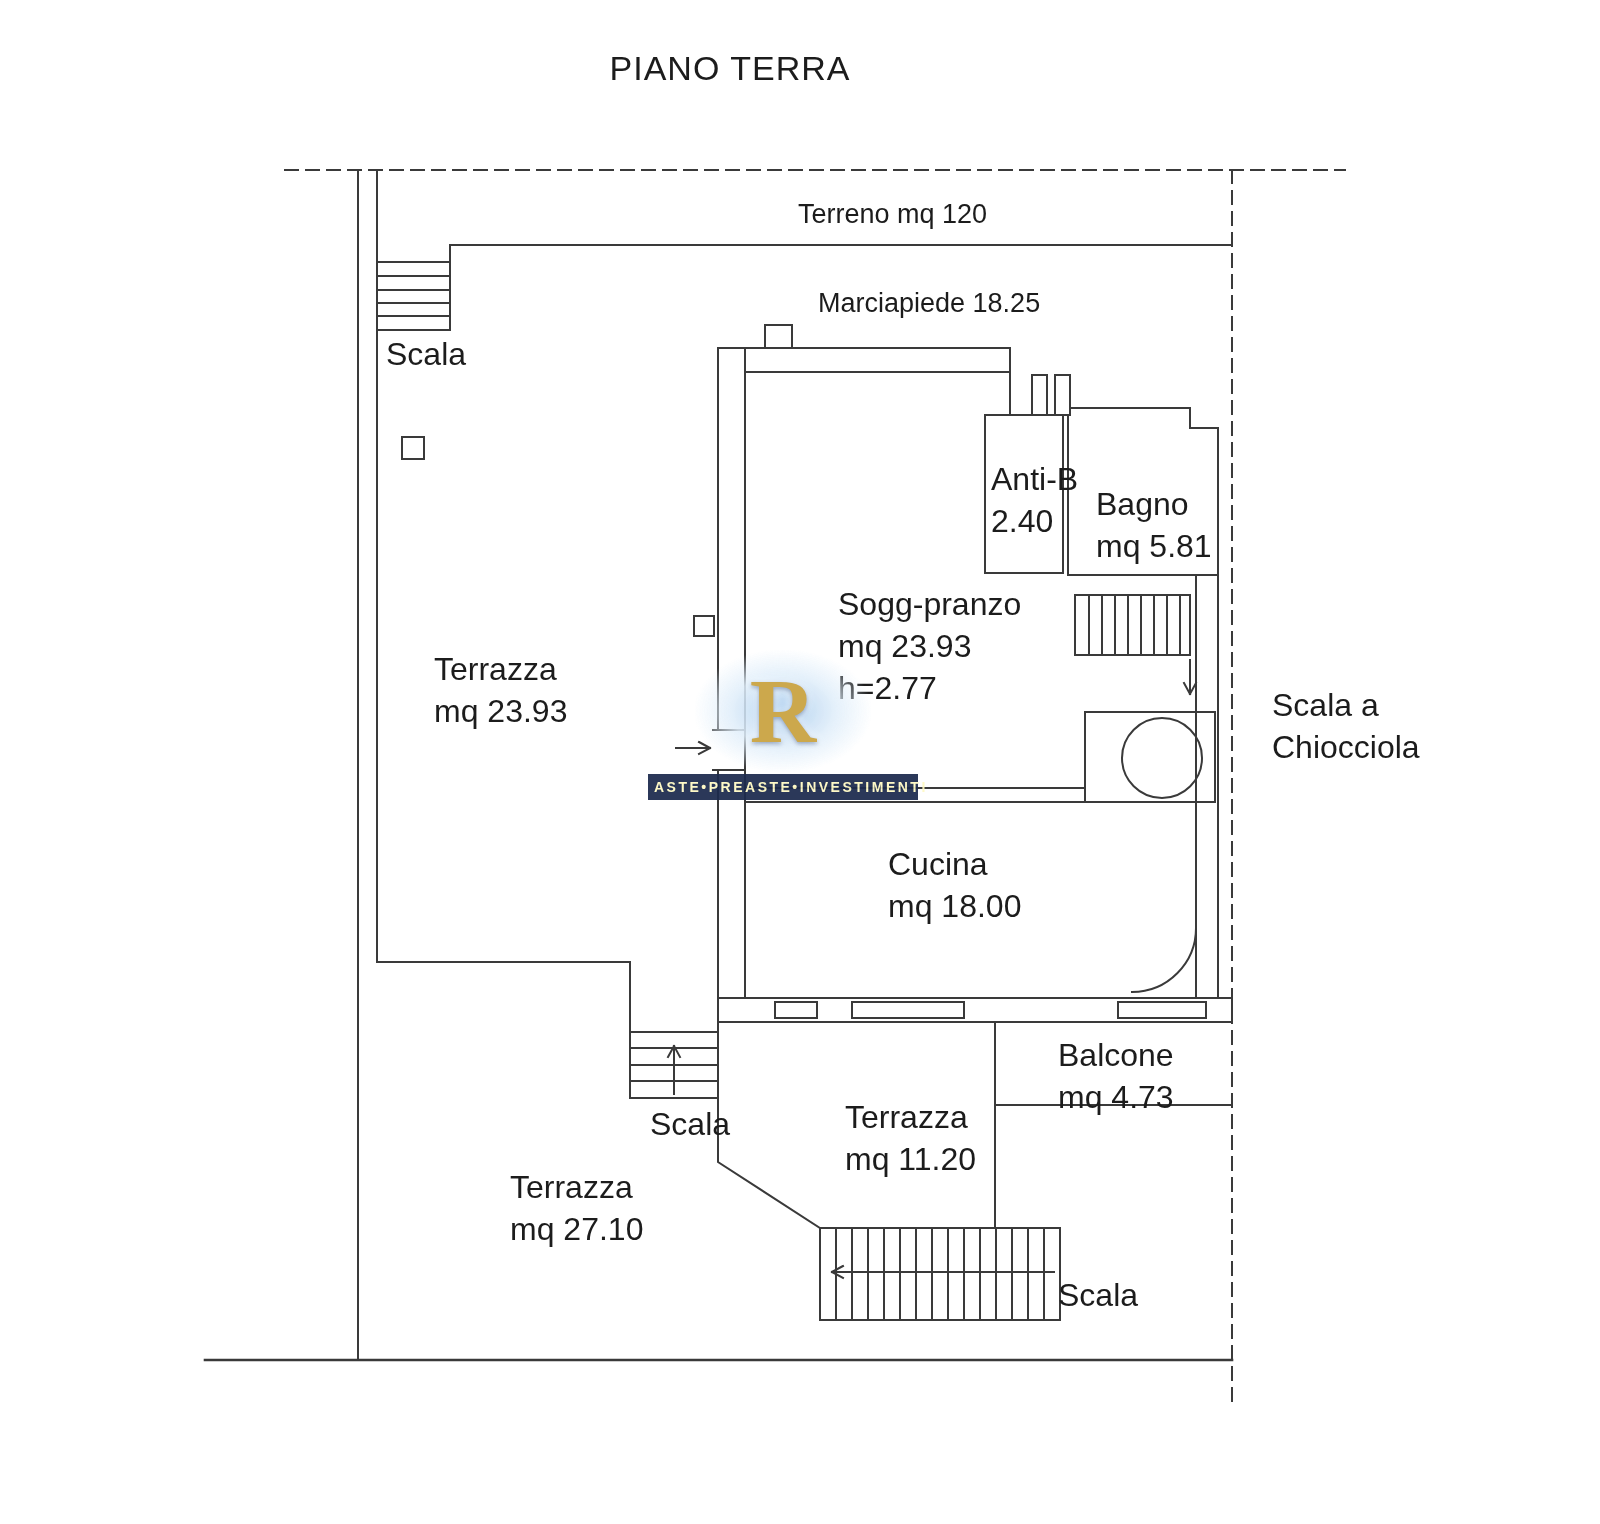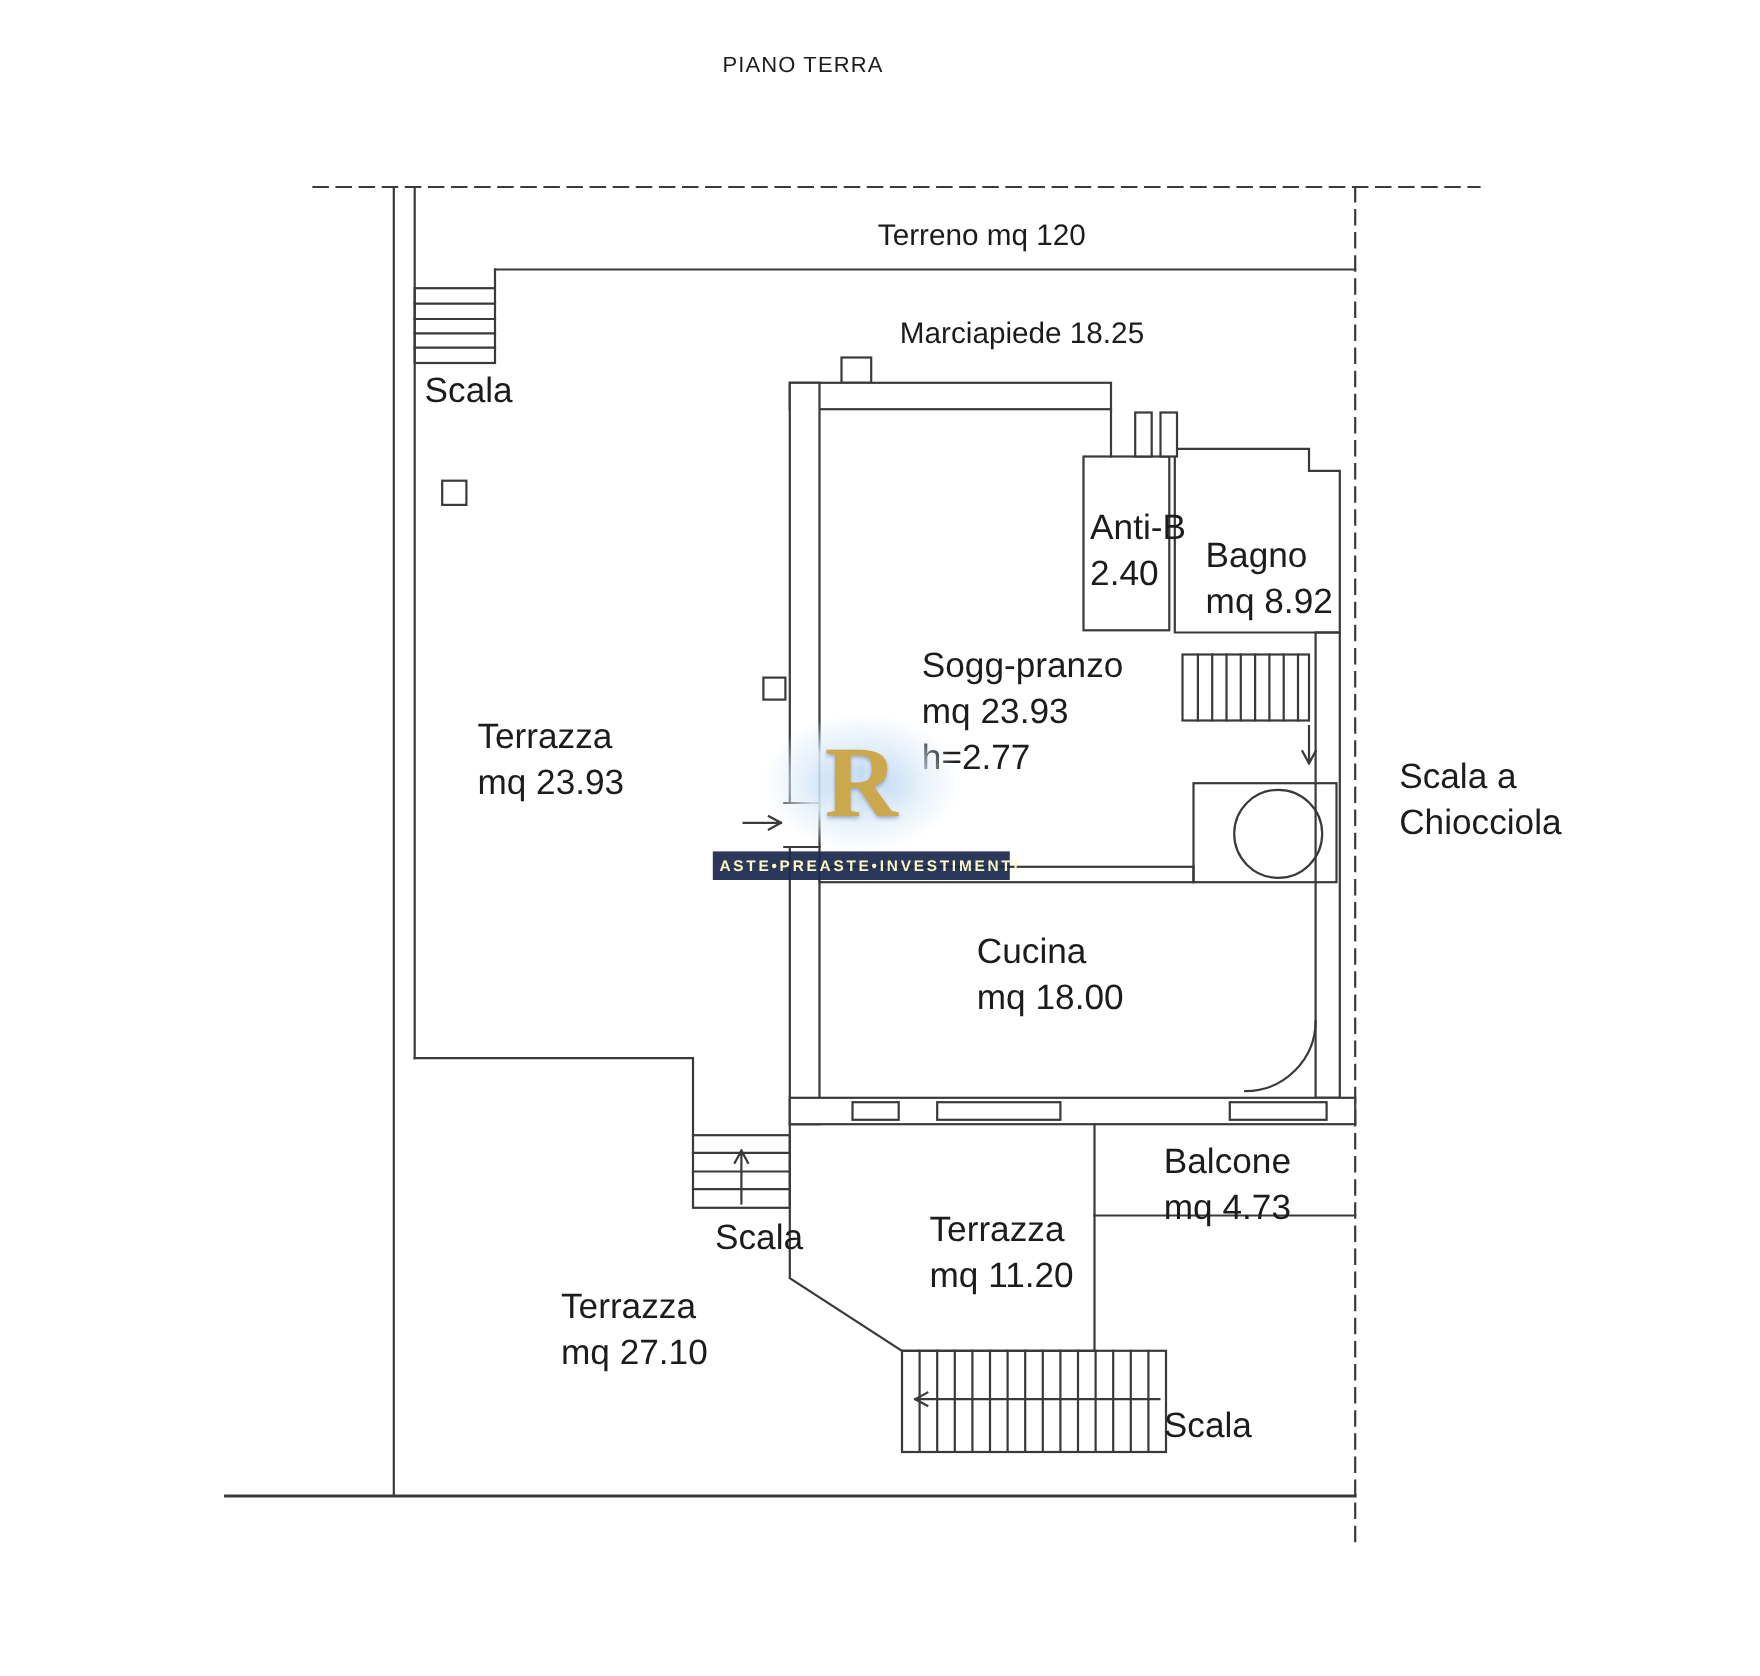--- a/index.html
+++ b/index.html
@@ -12,21 +12,21 @@
   }
   svg{position:absolute;left:0;top:0;}
   .label{
     position:absolute;
     color:#1c1c1c;
     font-size:32px;
     line-height:1.32;
     white-space:nowrap;
   }
   .label.center{text-align:center;}
-  .title{font-size:20px;letter-spacing:1px;}
+  .title{font-size:34px;letter-spacing:1px;}
   .sitelabel{font-size:27px;}
   
   .watermark{
     position:absolute;left:648px;top:650px;width:270px;
     text-align:center;opacity:0.93;z-index:5;
   }
   .wm-logo{
     position:relative;margin:0 auto;width:176px;height:122px;
     display:flex;align-items:center;justify-content:center;
     background:radial-gradient(ellipse at center,
@@ -157,21 +157,21 @@
     <div>mq 23.93</div>
   </div>
 
   <div class="label" style="left:991px;top:458px;">
     <div>Anti-B</div>
     <div>2.40</div>
   </div>
 
   <div class="label" style="left:1096px;top:458px;margin-top:25px;">
     <div>Bagno</div>
-    <div>mq 8.92</div>
+    <div>mq 5.81</div>
   </div>
 
   <div class="label" style="left:838px;top:583px;">
     <div>Sogg-pranzo</div>
     <div>mq 23.93</div>
     <div>h=2.77</div>
   </div>
 
   <div class="label" style="left:1272px;top:684px;">
     <div>Scala a</div>

